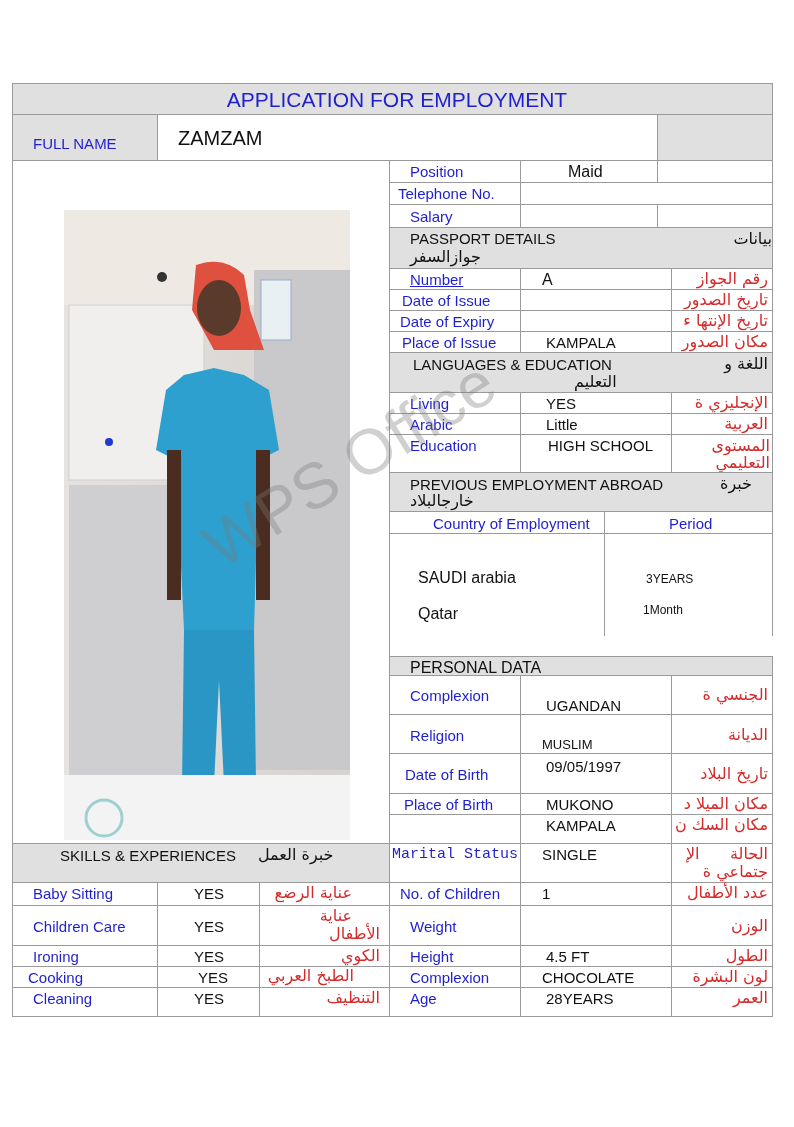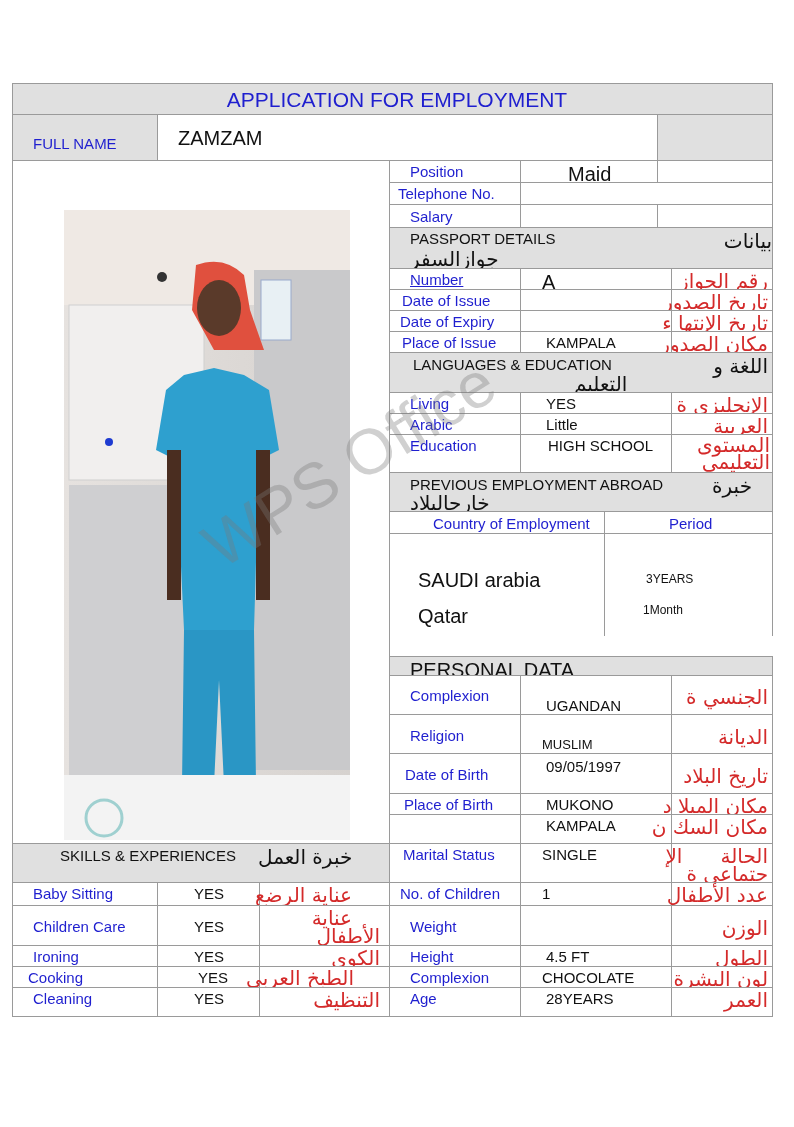--- a/index.html
+++ b/index.html
@@ -4,21 +4,21 @@
 <style>
   html, body { margin:0; padding:0; background:#ffffff; }
   body { width:794px; height:1127px; position:relative; overflow:hidden; font-family:"Liberation Sans", "DejaVu Sans", sans-serif; }
   .cell { position:absolute; box-sizing:border-box; border:1px solid #9a9a9a; background:#fff; }
   .grey { background:#e0e0e0; }
   .t { position:absolute; white-space:nowrap; line-height:1; }
   .blue { color:#1f1fcf; }
   .red { color:#d42a2a; direction:rtl; text-align:right; }
   .blk { color:#111; }
   .sz15 { font-size:15px;text-align:right; }
-  .sz14 { font-size:20px; }
+  .sz14 { font-size:16px; }
   .sz13 { font-size:13px; }
   .sz12 { font-size:12px; }
   .ar { font-family:"DejaVu Sans", sans-serif; }
   .watermark { position:absolute; left:190px; top:520px; font-size:64px; color:rgba(120,120,120,0.35); transform:rotate(-32deg); transform-origin:left top; white-space:nowrap; pointer-events:none; font-family:"Liberation Sans", sans-serif; }
   .photo { position:absolute; left:64px; top:210px; width:286px; height:630px; overflow:hidden; background:#d9d9d9; }
 </style>
 </head>
 <body>
 
 <div class="cell grey" style="left:12px;top:83px;width:761px;height:32px;"></div>
@@ -195,21 +195,21 @@
 <div class="t red sz14 ar" style="right:26px;top:796px;">مكان الميلا د</div>
 
 <div class="cell" style="left:389px;top:814px;width:132px;height:30px;"></div>
 <div class="t blue sz15" style="left:406px;top:818px;margin-top:40px;">Living Town</div>
 <div class="cell" style="left:520px;top:814px;width:152px;height:30px;"></div>
 <div class="t blk sz15" style="left:546px;top:818px;">KAMPALA</div>
 <div class="cell" style="left:671px;top:814px;width:102px;height:30px;"></div>
 <div class="t red sz14 ar" style="right:26px;top:817px;">مكان السك ن</div>
 
 <div class="cell" style="left:389px;top:843px;width:132px;height:40px;"></div>
-<div class="t blue sz15" style="left:403px;top:847px;">Marital Status</div>
+<div class="t blue sz15" style="left:392px;top:847px;font-family:Liberation Mono, monospace;">Marital Status</div>
 <div class="cell" style="left:520px;top:843px;width:152px;height:40px;"></div>
 <div class="t blk sz15" style="left:542px;top:847px;">SINGLE</div>
 <div class="cell" style="left:671px;top:843px;width:102px;height:40px;"></div>
 <div class="t red sz14 ar" style="right:26px;top:846px;white-space:pre;">الحالة      الإ</div>
 <div class="t red sz14 ar" style="right:26px;top:864px;">جتماعي ة</div>
 
 <div class="cell" style="left:389px;top:882px;width:132px;height:24px;"></div>
 <div class="t blue sz15" style="left:400px;top:886px;">No. of Children</div>
 <div class="cell" style="left:520px;top:882px;width:152px;height:24px;"></div>
 <div class="t blk sz15" style="left:542px;top:886px;">1</div>

